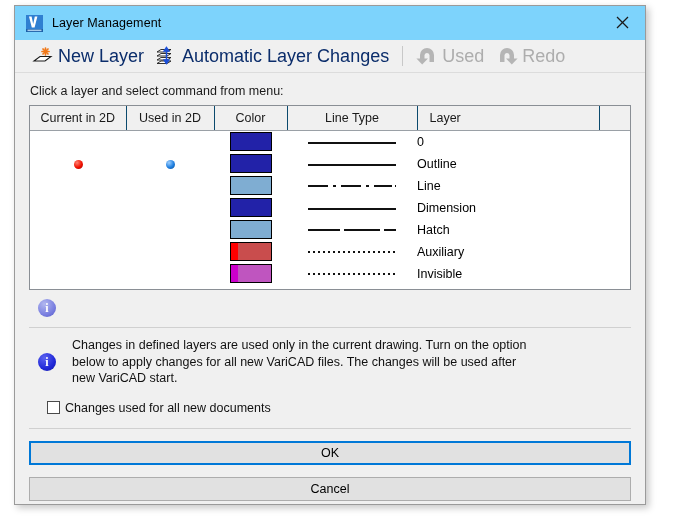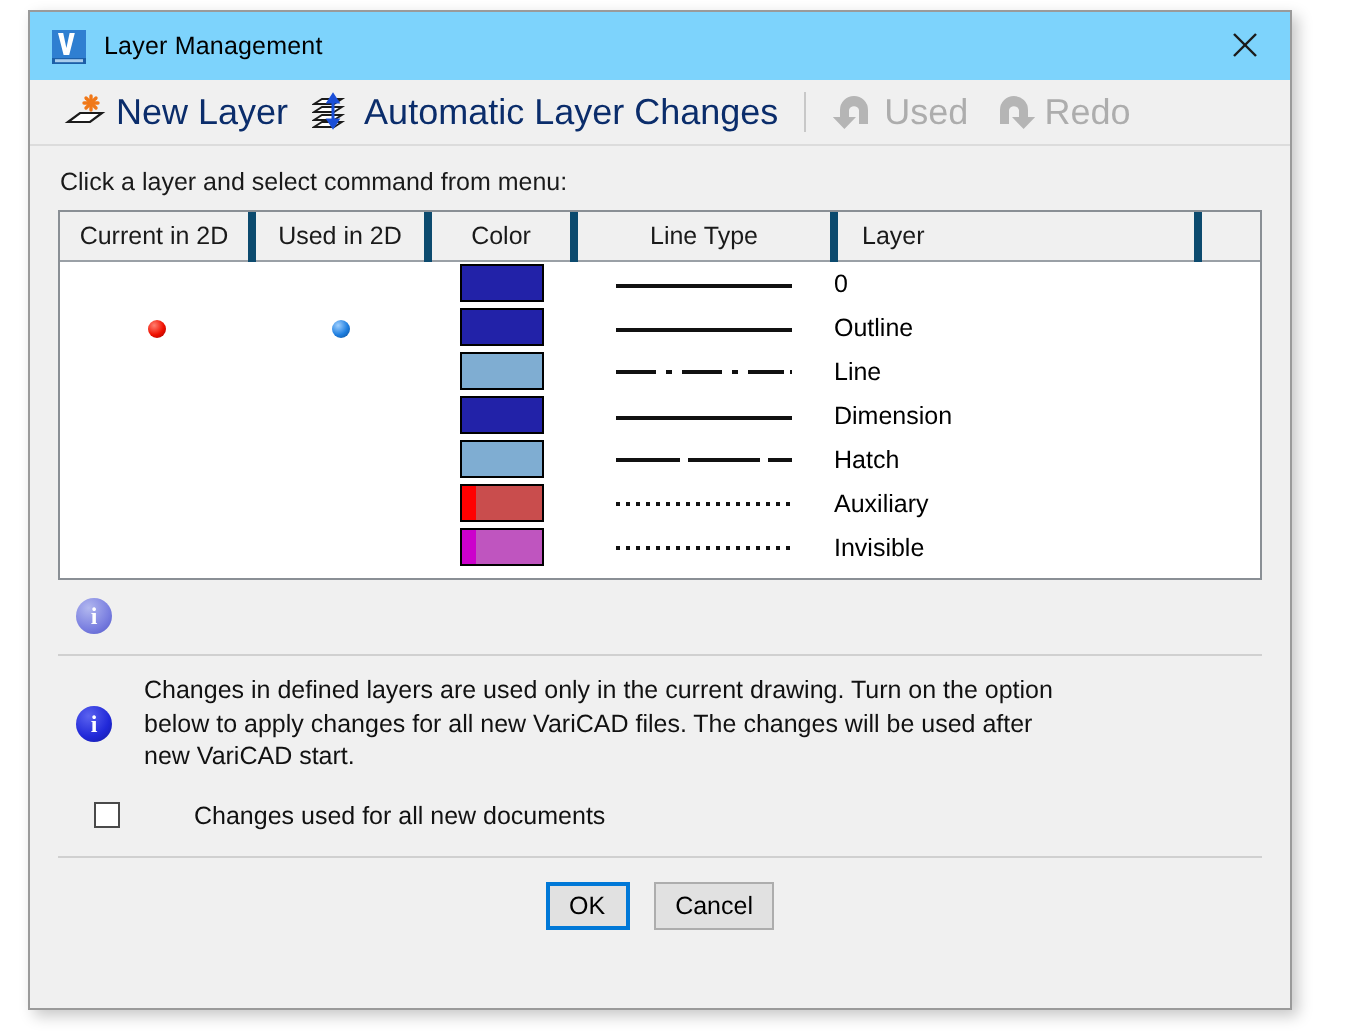--- a/index.html
+++ b/index.html
@@ -118,21 +118,21 @@
     position: relative;
     overflow: hidden;
   }
   table.layers {
     border-collapse: collapse;
     width: 100%;
     table-layout: fixed;
   }
   table.layers thead th {
     background: #f0f0f0;
-    border-right: 4px solid #0c4a6e;
+    border-right: 1px solid #0c4a6e;
     border-bottom: 1px solid #9aa0a6;
     height: 24px;
     font-size: 12.5px;
     font-weight: normal;
     color: #1a1a1a;
     padding: 0;
     text-align: center;
     box-sizing: border-box;
   }
   table.layers thead th.left-al { text-align: left; padding-left: 12px; }
@@ -236,21 +236,20 @@
     height: 1px;
     background: #d0d0d0;
     margin: 10px 0 0 0;
   }
 
   
   #checkbox-row {
     display: flex;
     margin-top: 14px;
     margin-left: 18px;
-    gap: 32px;
   }
   .cb-box {
     width: 13px; height: 13px;
     border: 1px solid #4a4a4a;
     background: #fff;
     margin-right: 5px;
     flex: none;
     box-sizing: border-box;
   }
   #checkbox-row .cb-label { font-size: 12.5px; color: #111; }
@@ -259,20 +258,21 @@
   #btn-divider {
     height: 1px;
     background: #d0d0d0;
     margin-top: 13px;
   }
   #buttons {
     display: flex;
     justify-content: center;
     gap: 12px;
     margin-top: 12px;
+    flex-direction: column;
   }
   .btn {
     min-width: 34px;
     height: 24px;
     padding: 0 10px;
     font-size: 12.5px;
     background: #e1e1e1;
     border: 1px solid #adadad;
     color: #000;
     cursor: default;

